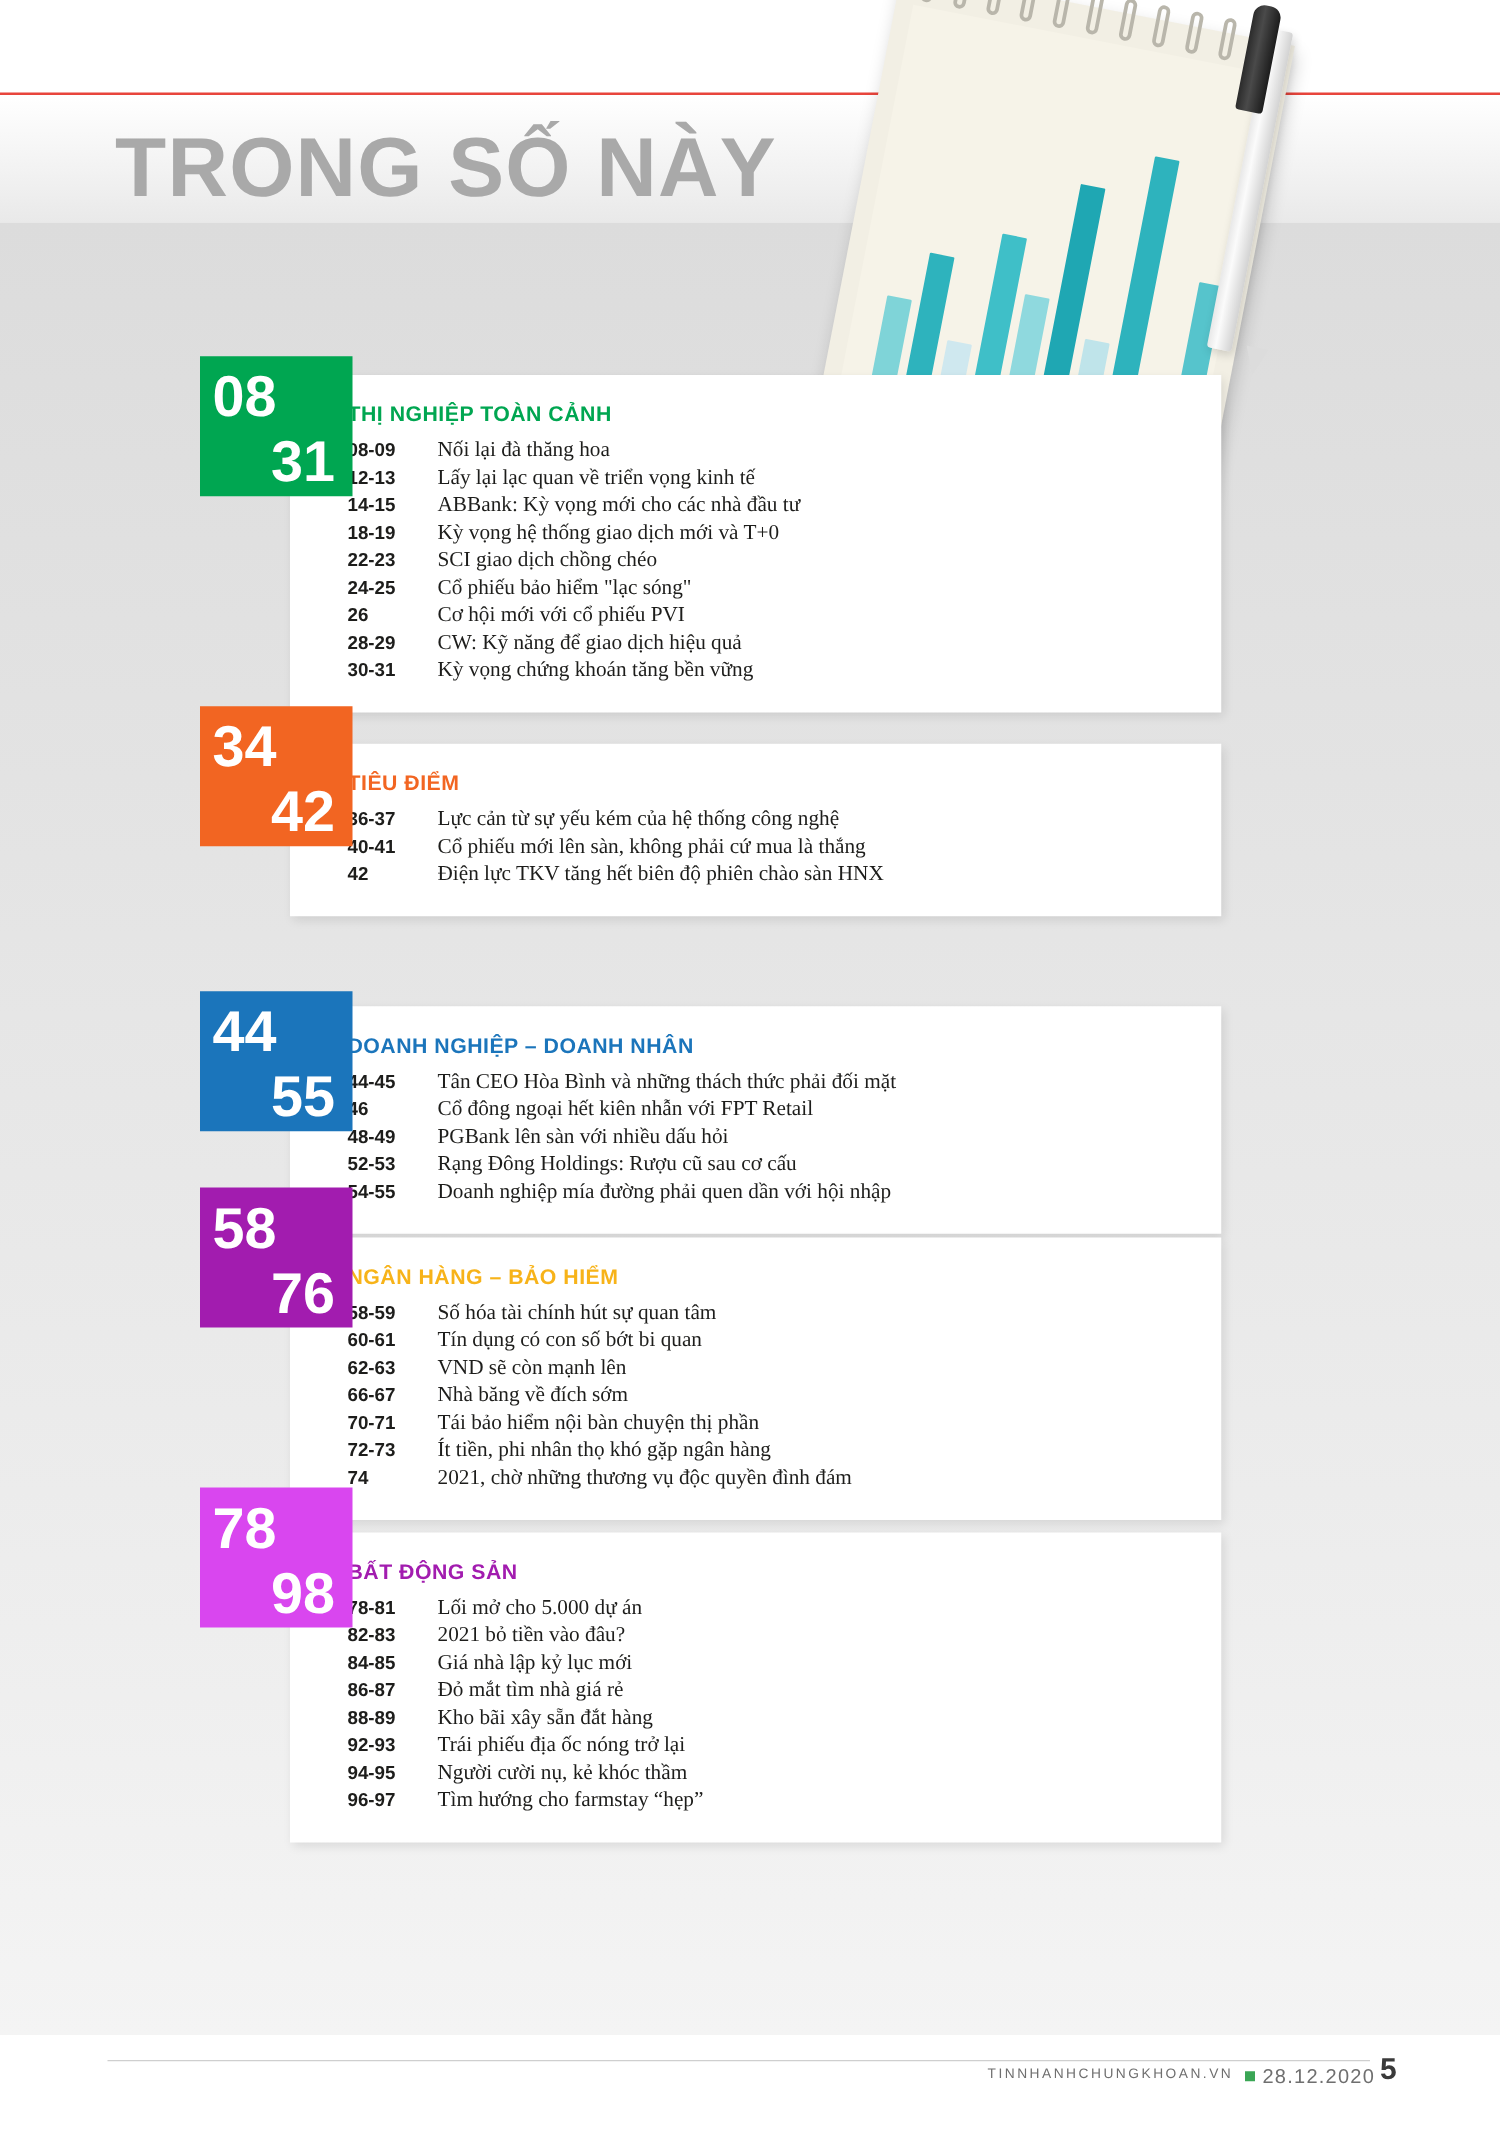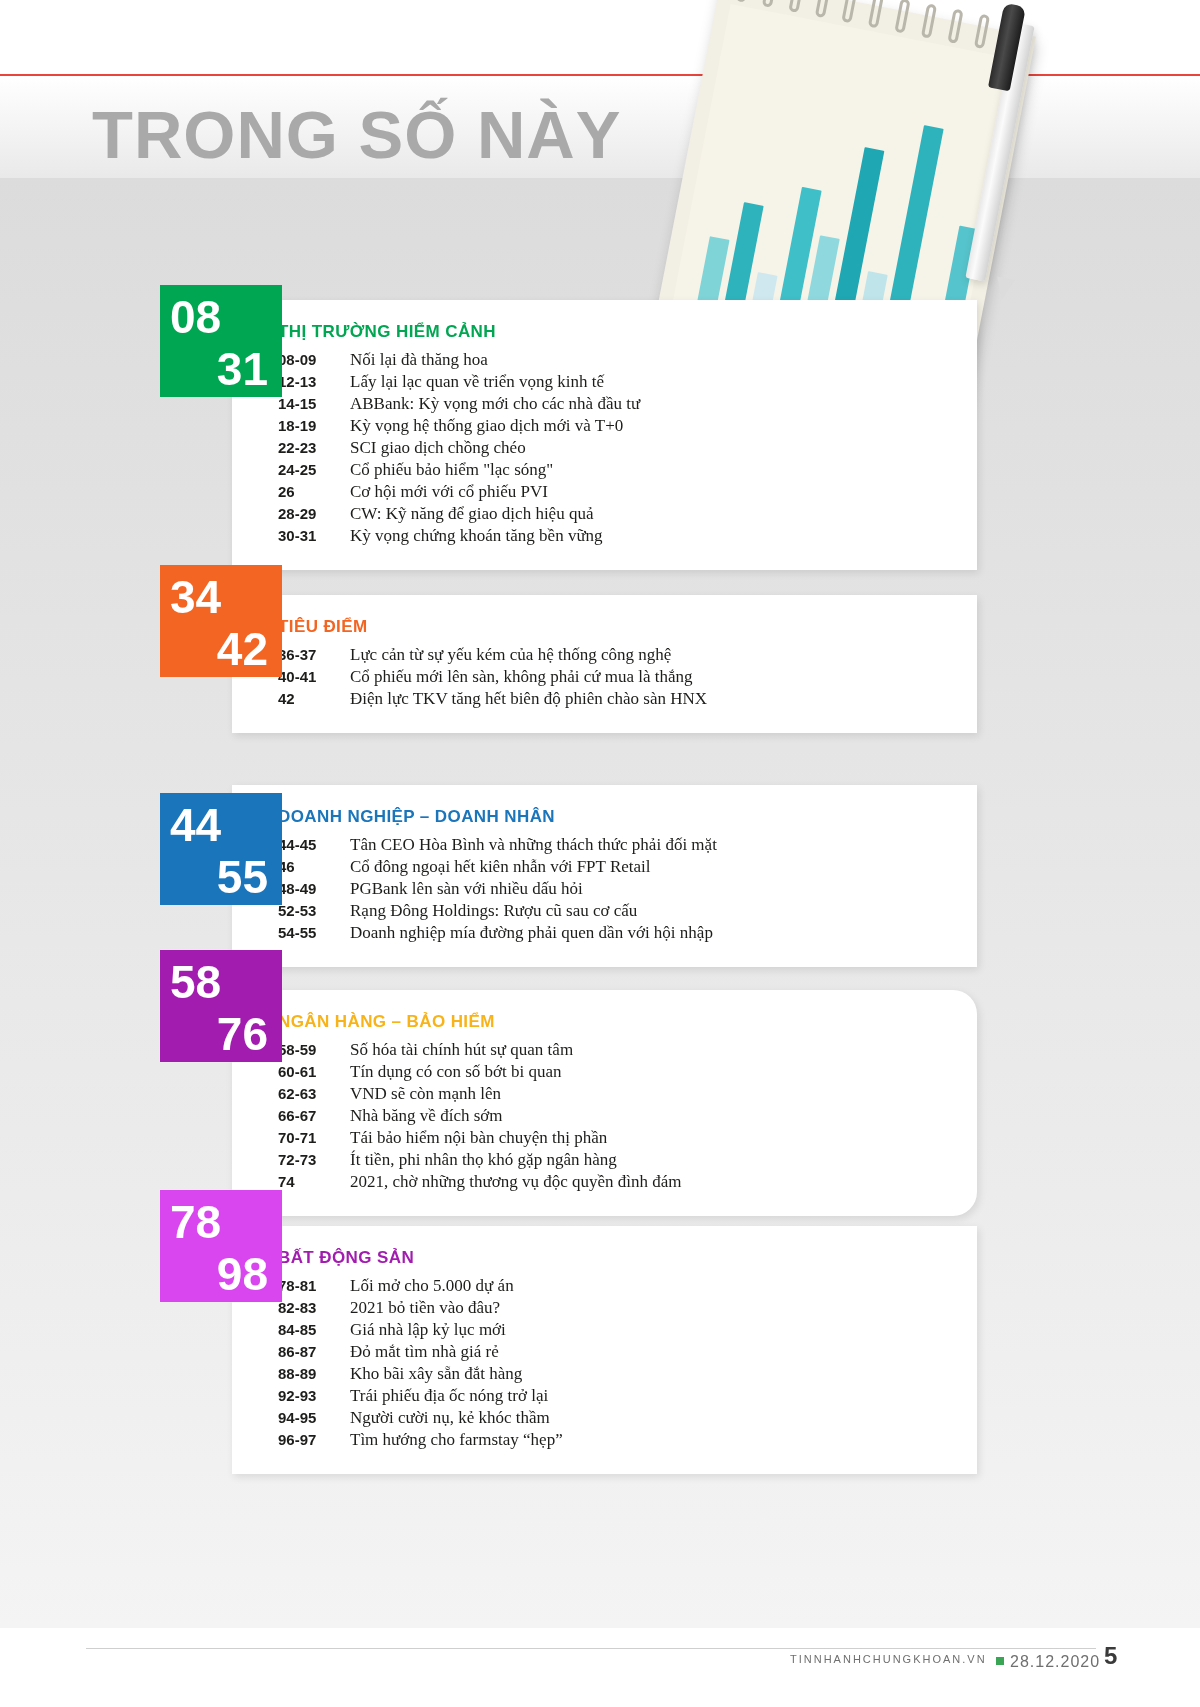--- a/index.html
+++ b/index.html
@@ -213,21 +213,21 @@
         </div>
     </div>
     <div class="pen-body"></div>
     <div class="pen-tip"></div>
     <div class="pen-cap"></div>
   </div>
 
   <div id="sections">
       <div class="section" style="left: 160px; top: 285px;">
         <div class="panel" style="top: 15px;">
-          <div class="sec-title" style="color: rgb(0, 166, 81);">THỊ TRƯỜNG HIỂM CẢNH</div>
+          <div class="sec-title" style="color: rgb(0, 166, 81);">THỊ NGHIỆP TOÀN CẢNH</div>
           <div class="row">
             <div class="pages">08-09</div>
             <div class="title">Nối lại đà thăng hoa</div>
           </div>
           <div class="row">
             <div class="pages">12-13</div>
             <div class="title">Lấy lại lạc quan về triển vọng kinh tế</div>
           </div>
           <div class="row">
             <div class="pages">14-15</div>
@@ -278,21 +278,21 @@
             <div class="pages">42</div>
             <div class="title">Điện lực TKV tăng hết biên độ phiên chào sàn HNX</div>
           </div>
         </div>
         <div class="num-box" style="background: rgb(242, 101, 34);">
           <div class="num-top">34</div>
           <div class="num-bot">42</div>
         </div>
       </div>
       <div class="section" style="left: 160px; top: 745px;">
-        <div class="panel" style="top: 40px;">
+        <div class="panel" style="top: 60px;">
           <div class="sec-title" style="color: rgb(27, 117, 187);">DOANH NGHIỆP – DOANH NHÂN</div>
           <div class="row">
             <div class="pages">44-45</div>
             <div class="title">Tân CEO Hòa Bình và những thách thức phải đối mặt</div>
           </div>
           <div class="row">
             <div class="pages">46</div>
             <div class="title">Cổ đông ngoại hết kiên nhẫn với FPT Retail</div>
           </div>
           <div class="row">
@@ -307,21 +307,21 @@
             <div class="pages">54-55</div>
             <div class="title">Doanh nghiệp mía đường phải quen dần với hội nhập</div>
           </div>
         </div>
         <div class="num-box" style="background: rgb(27, 117, 187); margin-top: 48px;">
           <div class="num-top">44</div>
           <div class="num-bot">55</div>
         </div>
       </div>
       <div class="section" style="left: 160px; top: 950px;">
-        <div class="panel" style="top: 40px; border-radius: 24px;">
+        <div class="panel" style="top: 40px;">
           <div class="sec-title" style="color: rgb(247, 179, 25);">NGÂN HÀNG – BẢO HIỂM</div>
           <div class="row">
             <div class="pages">58-59</div>
             <div class="title">Số hóa tài chính hút sự quan tâm</div>
           </div>
           <div class="row">
             <div class="pages">60-61</div>
             <div class="title">Tín dụng có con số bớt bi quan</div>
           </div>
           <div class="row">

